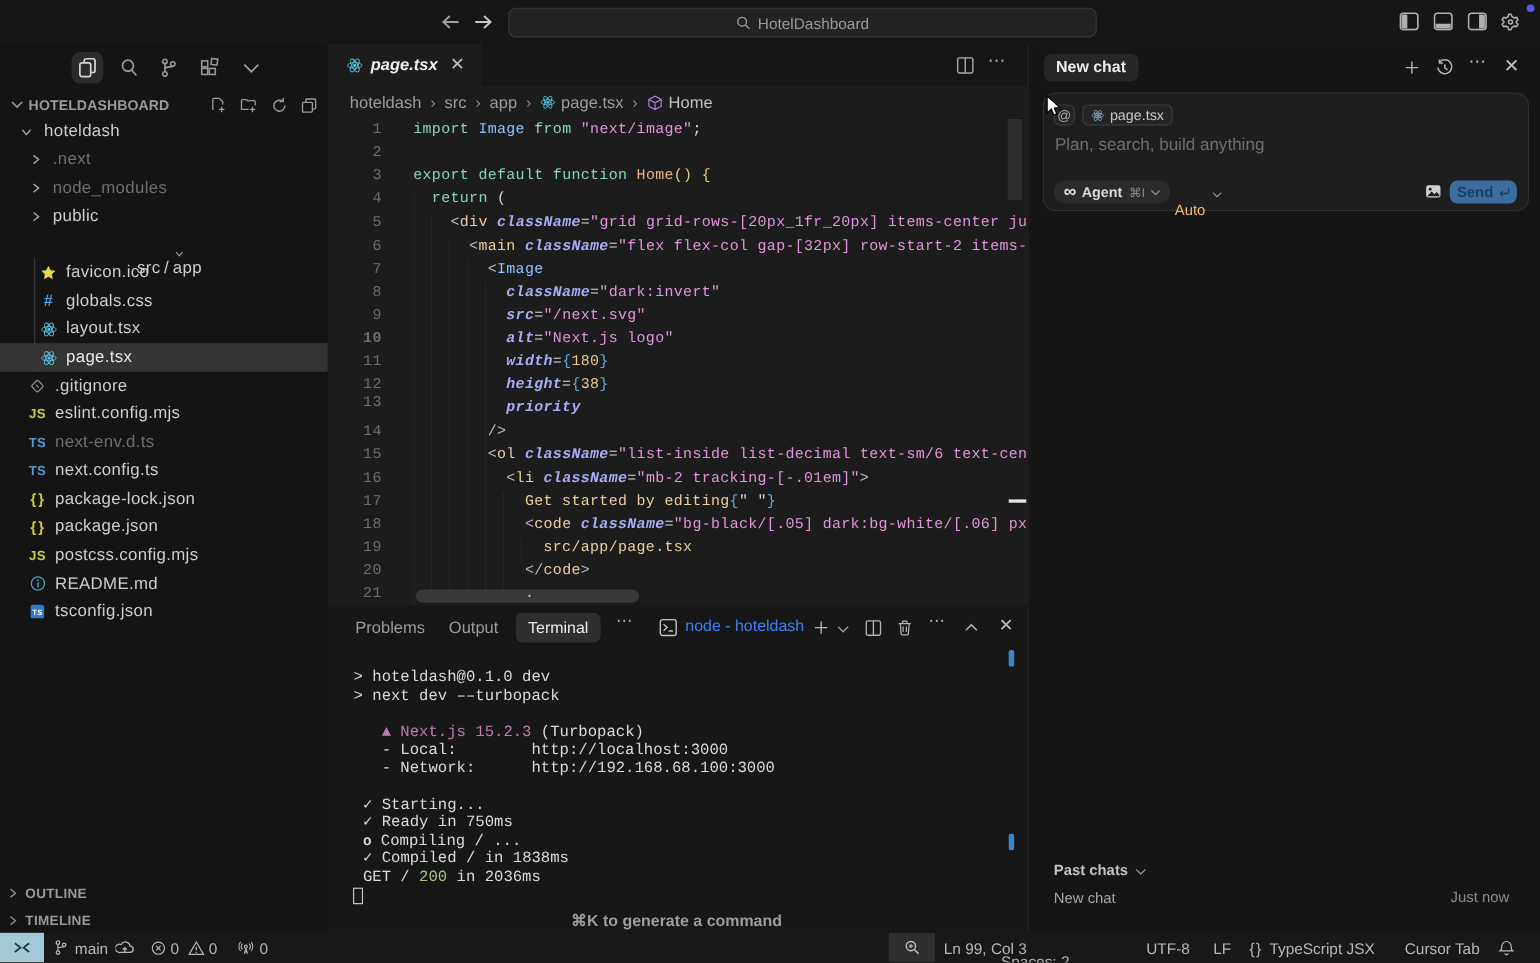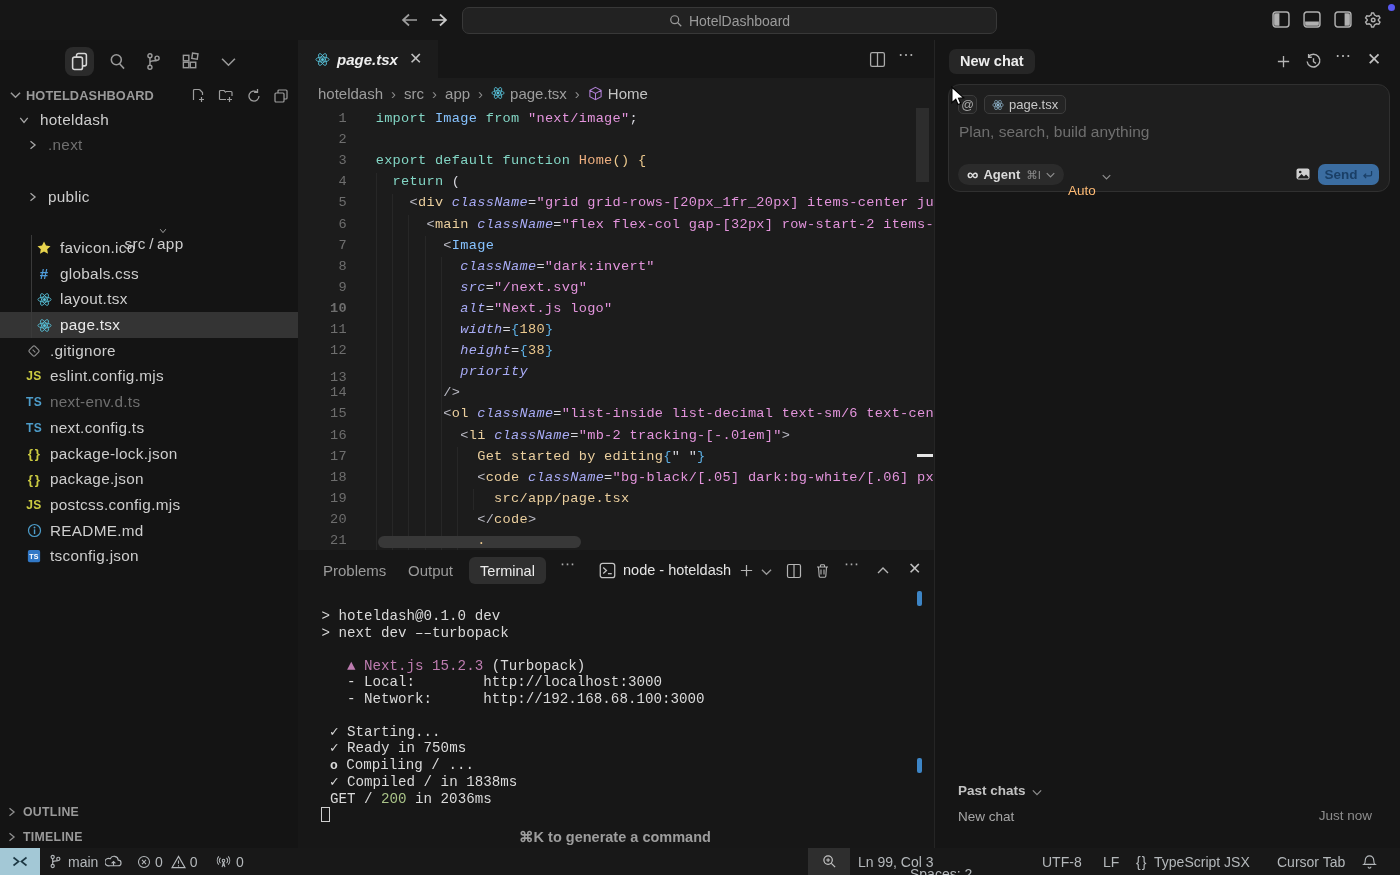--- a/index.html
+++ b/index.html
@@ -28,21 +28,21 @@
     display:flex; align-items:center; padding-left:13px; }
   #breadcrumbs { position:absolute; left:298px; top:78px; width:636px; height:30px; background:#1c1c1c;
     color:#9d9d9d; font-size:15px; display:flex; align-items:center; }
   #editor { position:absolute; left:298px; top:108px; width:636px; height:442px; background:#1c1c1c; overflow:hidden; }
   .bsep { margin:0 8px; color:#8a8a8a; font-size:15px; }
   #code { position:absolute; left:0; top:-2px; width:636px;
     font-family:"Liberation Mono", monospace; font-size:13.6px; line-height:21.1px; white-space:pre; letter-spacing:0.3px; }
   .ln { position:absolute; left:0; width:49px; text-align:right; color:#6e6e6e;
     font-family:"Liberation Mono", monospace; font-size:13.6px; }
   .cl { position:absolute; left:77.7px; white-space:pre; }
-  .k { color:#83d6c5; } .s { color:#e394dc; } .a { color:#a8abf5; font-style:italic; }
+  .k { color:#83d6c5; } .s { color:#e394dc; } .a { color:#a8abf5; font-style:italic;font-weight:bold; }
   .t { color:#ebcf9e; } .c { color:#87c3ff; } .f { color:#efb080; } .g { color:#ebc88d; }
   .b { color:#5caee2; } .p { color:#d6d6dd; } .ab { color:#b9b9c3; }
   .ig { position:absolute; width:1px; background:#272727; }
   
   #panel { position:absolute; left:298px; top:550px; width:636px; height:298px; background:#171717; }
   .ptab { color:#9b9b9b; font-size:15px; }
   #term { position:absolute; left:23.4px; top:58px; font-family:"Liberation Mono", monospace;
     font-size:14.2px; line-height:16.55px; white-space:pre; color:#dadada; }
   
   #chat { position:absolute; left:934px; top:40px; width:466px; height:808px; background:#151515;
@@ -139,20 +139,26 @@
         <svg class="tchev" width="10" height="10" viewBox="0 0 12 12" style="margin-left:19px;">
           <path d="M1.5 3.5 L6 9 L10.5 3.5" fill="none" stroke="#a8a8a8" stroke-width="1.5"></path>
         </svg>
         <span class="tl" style="margin-left:11px;">hoteldash</span>
       </div>
     <div class="tree dim" style="top:92.4px;">
         <svg class="tchev" width="10" height="10" viewBox="0 0 12 12" style="margin-left:28px;">
           <path d="M3 1.5 L8.5 6 L3 10.5" fill="none" stroke="#a8a8a8" stroke-width="1.5"></path>
         </svg>
         <span class="tl" style="margin-left:10px;">.next</span>
+      </div>
+    <div class="tree dim" style="top:118.1px;">
+        <svg class="tchev" width="10" height="10" viewBox="0 0 12 12" style="margin-left:28px;">
+          <path d="M3 1.5 L8.5 6 L3 10.5" fill="none" stroke="#a8a8a8" stroke-width="1.5"></path>
+        </svg>
+        <span class="tl" style="margin-left:10px;">node_modules</span>
       </div>
     <div class="tree" style="top:143.8px;">
         <svg class="tchev" width="10" height="10" viewBox="0 0 12 12" style="margin-left:28px;">
           <path d="M3 1.5 L8.5 6 L3 10.5" fill="none" stroke="#a8a8a8" stroke-width="1.5"></path>
         </svg>
         <span class="tl" style="margin-left:10px;">public</span>
       </div>
     <div class="tree" style="top:187px;flex-direction:column;">
         <svg class="tchev" width="10" height="10" viewBox="0 0 12 12" style="margin-left:28px;">
           <path d="M1.5 3.5 L6 9 L10.5 3.5" fill="none" stroke="#a8a8a8" stroke-width="1.5"></path>
@@ -312,21 +318,21 @@
       <div class="ln" style="top:44.2px;">3</div><div class="cl" style="top:44.2px;"><span class="k">export</span><span class="p"> </span><span class="k">default</span><span class="p"> </span><span class="k">function</span><span class="p"> </span><span class="f">Home</span><span class="g">()</span><span class="p"> </span><span class="g">{</span></div>
       <div class="ln" style="top:65.3px;">4</div><div class="cl" style="top:65.3px;text-align:right;"><span class="p">  </span><span class="k">return</span><span class="p"> (</span></div>
       <div class="ln" style="top:86.4px;">5</div><div class="cl" style="top:86.4px;"><span class="p">    </span><span class="ab">&lt;</span><span class="t">div</span><span class="p"> </span><span class="a">className</span><span class="p">=</span><span class="s">"grid grid-rows-[20px_1fr_20px] items-center ju</span></div>
       <div class="ln" style="top:107.5px;">6</div><div class="cl" style="top:107.5px;"><span class="p">      </span><span class="ab">&lt;</span><span class="t">main</span><span class="p"> </span><span class="a">className</span><span class="p">=</span><span class="s">"flex flex-col gap-[32px] row-start-2 items-</span></div>
       <div class="ln" style="top:128.6px;">7</div><div class="cl" style="top:128.6px;"><span class="p">        </span><span class="ab">&lt;</span><span class="c">Image</span></div>
       <div class="ln" style="top:149.7px;">8</div><div class="cl" style="top:149.7px;"><span class="p">          </span><span class="a">className</span><span class="p">=</span><span class="s">"dark:invert"</span></div>
       <div class="ln" style="top:170.8px;">9</div><div class="cl" style="top:170.8px;"><span class="p">          </span><span class="a">src</span><span class="p">=</span><span class="s">"/next.svg"</span></div>
       <div class="ln" style="top:191.9px;font-weight:bold;">10</div><div class="cl" style="top:191.9px;"><span class="p">          </span><span class="a">alt</span><span class="p">=</span><span class="s">"Next.js logo"</span></div>
       <div class="ln" style="top:213px;">11</div><div class="cl" style="top:213px;"><span class="p">          </span><span class="a">width</span><span class="p">=</span><span class="b">{</span><span class="g">180</span><span class="b">}</span></div>
       <div class="ln" style="top:234.1px;">12</div><div class="cl" style="top:234.1px;"><span class="p">          </span><span class="a">height</span><span class="p">=</span><span class="b">{</span><span class="g">38</span><span class="b">}</span></div>
-      <div class="ln" style="top:261px;">13</div><div class="cl" style="top:255.2px;"><span class="p">          </span><span class="a">priority</span></div>
+      <div class="ln" style="top:250px;">13</div><div class="cl" style="top:255.2px;"><span class="p">          </span><span class="a">priority</span></div>
       <div class="ln" style="top:276.3px;">14</div><div class="cl" style="top:276.3px;"><span class="p">        </span><span class="ab">/&gt;</span></div>
       <div class="ln" style="top:297.4px;">15</div><div class="cl" style="top:297.4px;"><span class="p">        </span><span class="ab">&lt;</span><span class="t">ol</span><span class="p"> </span><span class="a">className</span><span class="p">=</span><span class="s">"list-inside list-decimal text-sm/6 text-cen</span></div>
       <div class="ln" style="top:318.5px;">16</div><div class="cl" style="top:318.5px;"><span class="p">          </span><span class="ab">&lt;</span><span class="t">li</span><span class="p"> </span><span class="a">className</span><span class="p">=</span><span class="s">"mb-2 tracking-[-.01em]"</span><span class="ab">&gt;</span></div>
       <div class="ln" style="top:339.6px;">17</div><div class="cl" style="top:339.6px;"><span class="p">            </span><span class="t">Get started by editing</span><span class="b">{</span><span class="p">" "</span><span class="b">}</span></div>
       <div class="ln" style="top:360.7px;">18</div><div class="cl" style="top:360.7px;"><span class="p">            </span><span class="ab">&lt;</span><span class="t">code</span><span class="p"> </span><span class="a">className</span><span class="p">=</span><span class="s">"bg-black/[.05] dark:bg-white/[.06] px-</span></div>
       <div class="ln" style="top:381.8px;">19</div><div class="cl" style="top:381.8px;"><span class="p">              </span><span class="t">src/app/page.tsx</span></div>
       <div class="ln" style="top:402.9px;">20</div><div class="cl" style="top:402.9px;"><span class="p">            </span><span class="ab">&lt;/</span><span class="t">code</span><span class="ab">&gt;</span></div>
       <div class="ln" style="top:424px;">21</div><div class="cl" style="top:424px;"><span class="g">            .</span></div>
     </div>
 
@@ -336,21 +342,21 @@
   <div id="panel">
     <span class="ptab abs" style="left:25px; top:12px;">Problems</span>
     <span class="ptab abs" style="left:110px; top:12px;">Output</span>
     <div class="abs" style="left:171px; top:7px; width:77px; height:27px; background:#2f2f2f; border-radius:6px; display:flex; align-items:center; justify-content:center; color:#ececec; font-size:14.5px;">Terminal</div>
     <span class="abs" style="left:262px; top:5px; color:#ababab; font-size:15px;">⋯</span>
     <svg class="abs" style="left:301px; top:12px;" width="17" height="17" viewBox="0 0 16 16">
         <rect x="1.2" y="1.2" width="13.6" height="13.6" rx="2.2" fill="none" stroke="#c3c3c3" stroke-width="1.2"></rect>
         <path d="M4 5.2 L7 8 L4 10.8" fill="none" stroke="#c3c3c3" stroke-width="1.2"></path>
         <line x1="8.4" y1="11" x2="12" y2="11" stroke="#c3c3c3" stroke-width="1.2"></line>
       </svg>
-    <span class="abs" style="left:325px; top:12px; color:#e5e5e5; font-size:14.5px;">node - hoteldash</span>
+    <span class="abs" style="left:325px; top:12px; color:#3b82f6; font-size:14.5px;">node - hoteldash</span>
     <svg class="abs" style="left:441px; top:13px;" width="15" height="15" viewBox="0 0 16 16">
         <path d="M8 2 V14 M2 8 H14" stroke="#b5b5b5" stroke-width="1.3"></path>
       </svg>
     <svg class="abs" style="left:463px; top:18px;" width="11" height="8" viewBox="0 0 12 7">
         <path d="M1 1 L6 6 L11 1" fill="none" stroke="#9a9a9a" stroke-width="1.4"></path>
       </svg>
     <svg class="abs" style="left:488px; top:13px;" width="16" height="16" viewBox="0 0 16 16">
         <rect x="1.5" y="1.5" width="13" height="13" rx="1.5" fill="none" stroke="#b5b5b5" stroke-width="1.2"></rect>
         <line x1="8" y1="1.5" x2="8" y2="14.5" stroke="#b5b5b5" stroke-width="1.2"></line>
       </svg>

